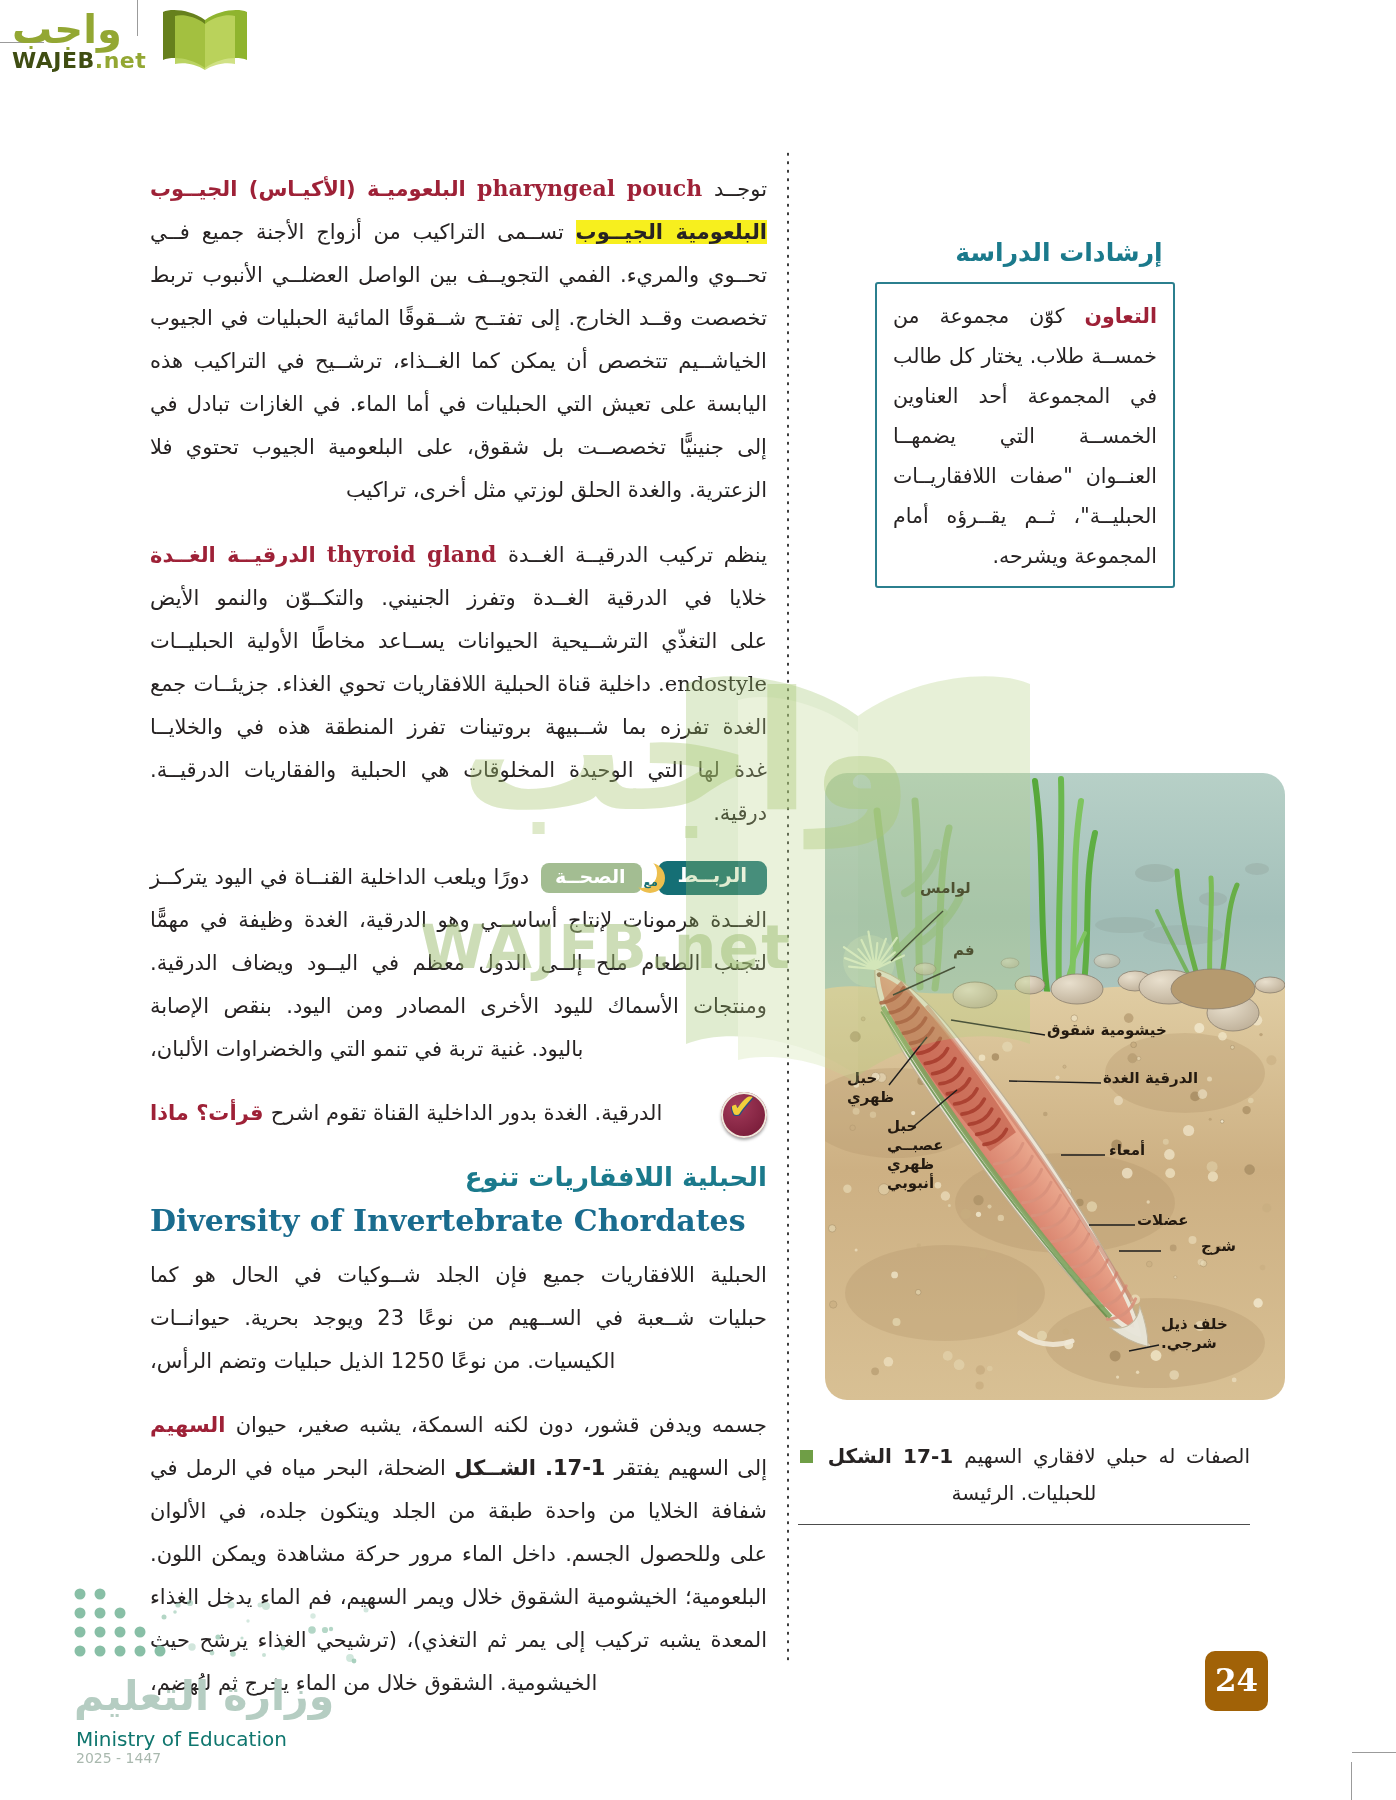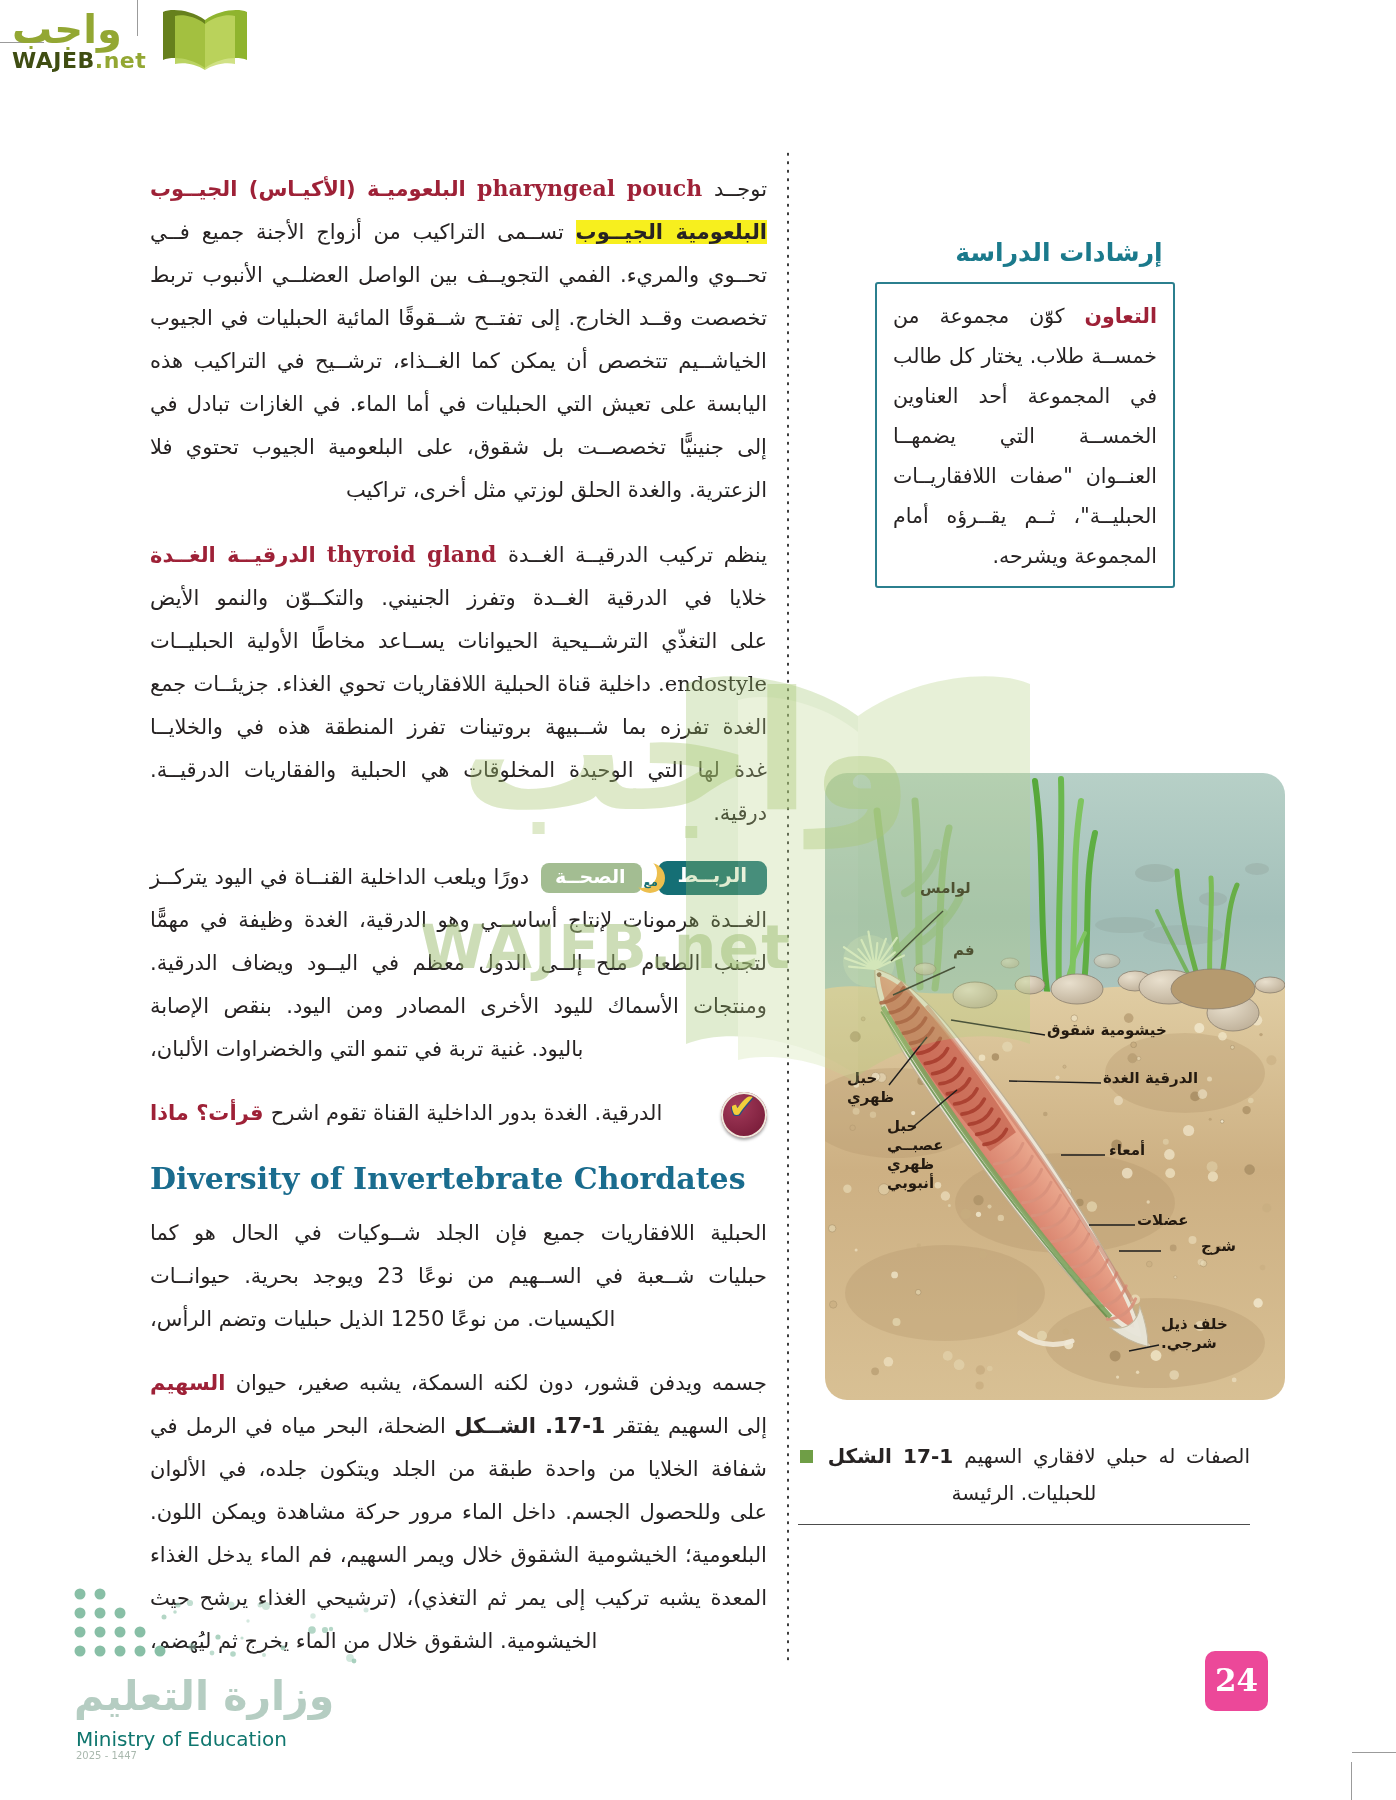--- a/index.html
+++ b/index.html
@@ -73,28 +73,28 @@
   .fig-label{position:absolute;direction:ltr;font-size:15px;font-weight:bold;color:#241a10;line-height:19px;}
   .fig-label span[dir]{unicode-bidi:isolate;}
 
   
   .caption{left:798px;top:1438px;width:452px;}
   .caption .para{font-size:20px;line-height:37px;}
   .bullet{display:inline-block;width:13px;height:13px;background:#6f9e46;margin:0 4px 2px 2px;vertical-align:middle;}
   .caption-rule{border:none;border-top:1.6px solid #4c4c4c;margin:12px 0 0 0;}
 
   
-  .pagenum{left:1205px;top:1651px;width:63px;height:60px;background:#ec4899;border-radius:10px;
+  .pagenum{left:1205px;top:1651px;width:63px;height:60px;background:#a16207;border-radius:10px;
            color:#ffffff;font-family:"DejaVu Serif",serif;font-weight:bold;font-size:31px;
            text-align:center;line-height:58px;}
 
   
   .moe-word{left:74px;top:1672px;font-size:41px;font-weight:bold;color:#b5cdc2;direction:rtl;}
   .moe-en{left:76px;top:1727px;font-size:20px;color:#0f766e;}
-  .moe-year{left:76px;top:1750px;font-size:10px;color:#a9b8ae;}
+  .moe-year{left:76px;top:1750px;font-size:14px;color:#a9b8ae;}
 
   
   .watermark{left:415px;top:650px;width:660px;height:470px;pointer-events:none;z-index:40;}
   .watermark .wm-ar{position:absolute;left:45px;top:20px;font-size:165px;font-weight:bold;
                     color:#a9c873;opacity:.38;direction:rtl;line-height:1;}
   .watermark .wm-latin{position:absolute;left:5px;top:262px;font-size:60px;font-weight:bold;
                        color:#9dbd72;opacity:.5;letter-spacing:2px;font-family:"DejaVu Sans",sans-serif;}
   .watermark svg{position:absolute;left:255px;top:10px;opacity:.3;}
 </style>
 </head>
@@ -137,20 +137,21 @@
       <span class="link">الربــط</span>
     </span>
     <span><span><span dir="rtl">يتركــز</span> <span dir="rtl">اليود</span> <span dir="rtl">في</span> <span dir="rtl">القنــاة</span> <span dir="rtl">الداخلية</span> <span dir="rtl">ويلعب</span> <span dir="rtl">دورًا</span> <span dir="rtl">مهمًّا</span> <span dir="rtl">في</span> <span dir="rtl">وظيفة</span> <span dir="rtl">الغدة</span> <span dir="rtl">الدرقية،</span> <span dir="rtl">وهو</span> <span dir="rtl">أساســي</span> <span dir="rtl">لإنتاج</span> <span dir="rtl">هرمونات</span> <span dir="rtl">الغــدة</span> <span dir="rtl">الدرقية.</span> <span dir="rtl">ويضاف</span> <span dir="rtl">اليــود</span> <span dir="rtl">في</span> <span dir="rtl">معظم</span> <span dir="rtl">الدول</span> <span dir="rtl">إلــى</span> <span dir="rtl">ملح</span> <span dir="rtl">الطعام</span> <span dir="rtl">لتجنب</span> <span dir="rtl">الإصابة</span> <span dir="rtl">بنقص</span> <span dir="rtl">اليود.</span> <span dir="rtl">ومن</span> <span dir="rtl">المصادر</span> <span dir="rtl">الأخرى</span> <span dir="rtl">لليود</span> <span dir="rtl">الأسماك</span> <span dir="rtl">ومنتجات</span> <span dir="rtl">الألبان،</span> <span dir="rtl">والخضراوات</span> <span dir="rtl">التي</span> <span dir="rtl">تنمو</span> <span dir="rtl">في</span> <span dir="rtl">تربة</span> <span dir="rtl">غنية</span> <span dir="rtl">باليود.</span> </span> </span>
   </p>
 
   <p class="para last-l" style="margin-top:14px;">
     <span class="check"></span>
     <span><span class="sg-red"><span dir="rtl">ماذا</span> <span dir="rtl">قرأت؟</span> </span> <span><span dir="rtl">اشرح</span> <span dir="rtl">تقوم</span> <span dir="rtl">القناة</span> <span dir="rtl">الداخلية</span> <span dir="rtl">بدور</span> <span dir="rtl">الغدة</span> <span dir="rtl">الدرقية.</span> </span> </span>
   </p>
 
+  <div class="section-ar"><span><span dir="rtl">تنوع</span> <span dir="rtl">اللافقاريات</span> <span dir="rtl">الحبلية</span> </span> </div>
   <div class="section-en">Diversity of Invertebrate Chordates</div>
 
   <p class="para last-l" style="margin-top:10px;"><span><span dir="rtl">كما</span> <span dir="rtl">هو</span> <span dir="rtl">الحال</span> <span dir="rtl">في</span> <span dir="rtl">شــوكيات</span> <span dir="rtl">الجلد</span> <span dir="rtl">فإن</span> <span dir="rtl">جميع</span> <span dir="rtl">اللافقاريات</span> <span dir="rtl">الحبلية</span> <span dir="rtl">حيوانــات</span> <span dir="rtl">بحرية.</span> <span dir="rtl">ويوجد</span> <span dir="rtl">23</span> <span dir="rtl">نوعًا</span> <span dir="rtl">من</span> <span dir="rtl">الســهيم</span> <span dir="rtl">في</span> <span dir="rtl">شــعبة</span> <span dir="rtl">حبليات</span> <span dir="rtl">الرأس،</span> <span dir="rtl">وتضم</span> <span dir="rtl">حبليات</span> <span dir="rtl">الذيل</span> <span dir="rtl">1250</span> <span dir="rtl">نوعًا</span> <span dir="rtl">من</span> <span dir="rtl">الكيسيات.</span> </span> </p>
 
   <p class="para last-l" style="margin-top:4px;"><span class="sg-red"><span dir="rtl">السهيم</span> </span> <span><span dir="rtl">حيوان</span> <span dir="rtl">صغير،</span> <span dir="rtl">يشبه</span> <span dir="rtl">السمكة،</span> <span dir="rtl">لكنه</span> <span dir="rtl">دون</span> <span dir="rtl">قشور،</span> <span dir="rtl">ويدفن</span> <span dir="rtl">جسمه</span> <span dir="rtl">في</span> <span dir="rtl">الرمل</span> <span dir="rtl">في</span> <span dir="rtl">مياه</span> <span dir="rtl">البحر</span> <span dir="rtl">الضحلة،</span> </span> <span class="sg-b"><span dir="rtl">الشــكل</span> <span dir="rtl">17-1.</span> </span> <span><span dir="rtl">يفتقر</span> <span dir="rtl">السهيم</span> <span dir="rtl">إلى</span> <span dir="rtl">الألوان</span> <span dir="rtl">في</span> <span dir="rtl">جلده،</span> <span dir="rtl">ويتكون</span> <span dir="rtl">الجلد</span> <span dir="rtl">من</span> <span dir="rtl">طبقة</span> <span dir="rtl">واحدة</span> <span dir="rtl">من</span> <span dir="rtl">الخلايا</span> <span dir="rtl">شفافة</span> <span dir="rtl">اللون.</span> <span dir="rtl">ويمكن</span> <span dir="rtl">مشاهدة</span> <span dir="rtl">حركة</span> <span dir="rtl">مرور</span> <span dir="rtl">الماء</span> <span dir="rtl">داخل</span> <span dir="rtl">الجسم.</span> <span dir="rtl">وللحصول</span> <span dir="rtl">على</span> <span dir="rtl">الغذاء</span> <span dir="rtl">يدخل</span> <span dir="rtl">الماء</span> <span dir="rtl">فم</span> <span dir="rtl">السهيم،</span> <span dir="rtl">ويمر</span> <span dir="rtl">خلال</span> <span dir="rtl">الشقوق</span> <span dir="rtl">الخيشومية</span> <span dir="rtl">البلعومية؛</span> <span dir="rtl">حيث</span> <span dir="rtl">يرشح</span> <span dir="rtl">الغذاء</span> <span dir="rtl">(ترشيحي</span> <span dir="rtl">التغذي)،</span> <span dir="rtl">ثم</span> <span dir="rtl">يمر</span> <span dir="rtl">إلى</span> <span dir="rtl">تركيب</span> <span dir="rtl">يشبه</span> <span dir="rtl">المعدة</span> <span dir="rtl">ليُهضم،</span> <span dir="rtl">ثم</span> <span dir="rtl">يخرج</span> <span dir="rtl">الماء</span> <span dir="rtl">من</span> <span dir="rtl">خلال</span> <span dir="rtl">الشقوق</span> <span dir="rtl">الخيشومية.</span> </span> </p>
 </div>
 
 <div class="abs study-title">إرشادات الدراسة</div>
 <div class="abs study-box">
   <p class="study-body" style="margin:0;">

